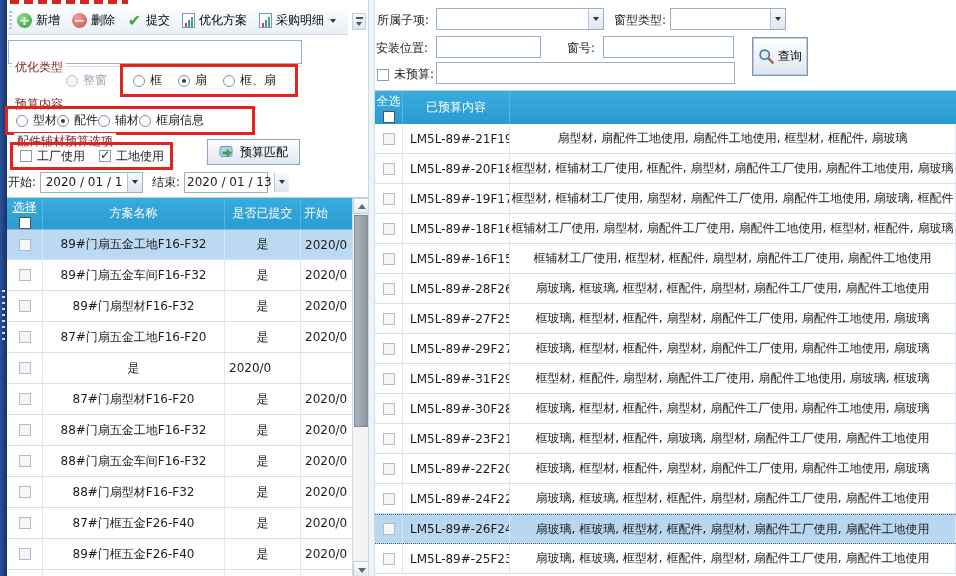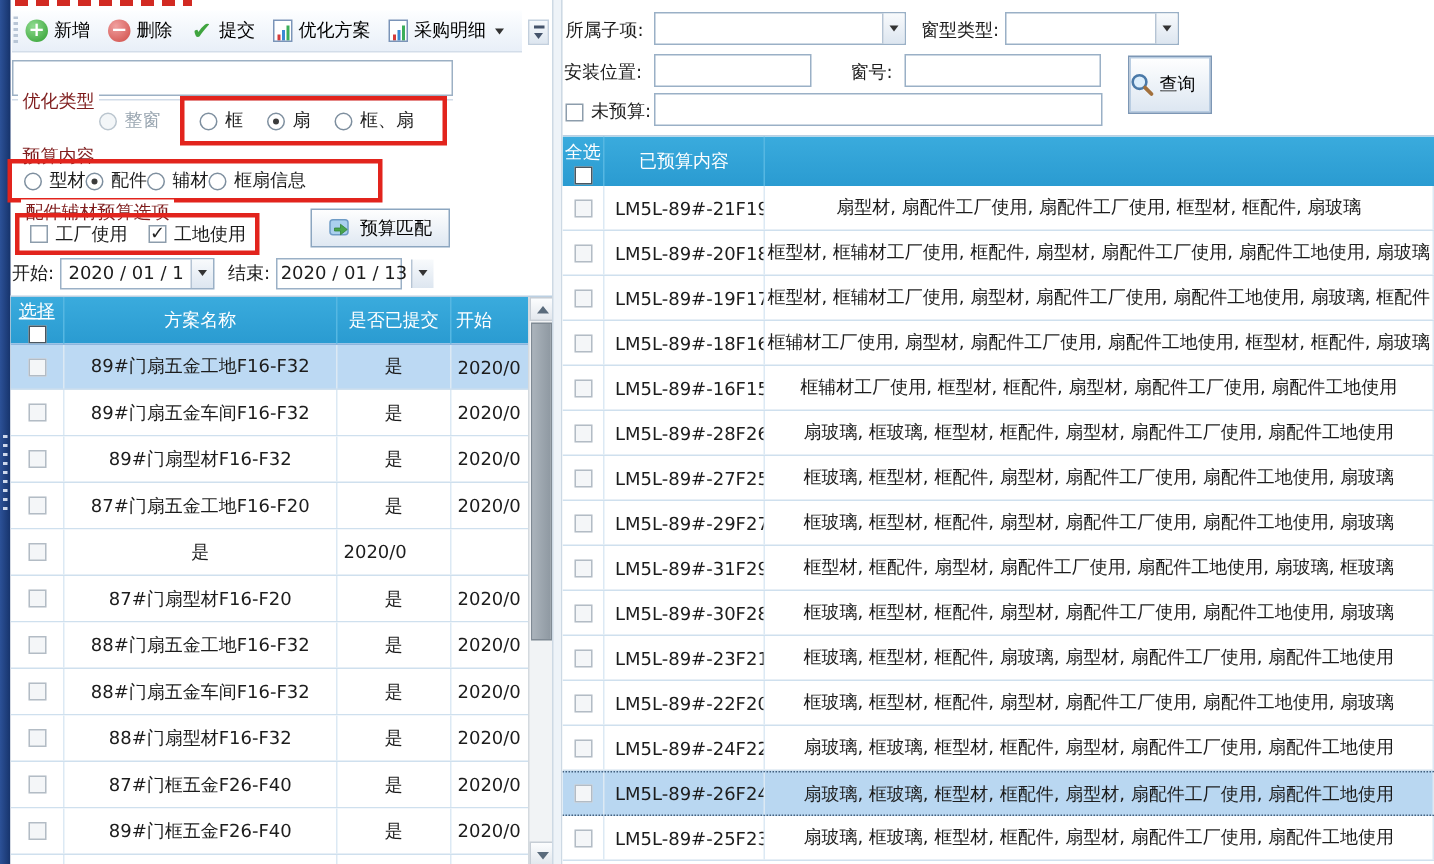--- a/index.html
+++ b/index.html
@@ -120,21 +120,21 @@
   
   .splitter { position:absolute; left:368px; top:0; width:7px; height:576px;
     background:#eef3f8; border-left:1px solid #cdd9e4; border-right:1px solid #cdd9e4; }
 
   
   .rp-label { position:absolute; white-space:nowrap; }
   .rp-input { position:absolute; border:1px solid #9ab0c6; background:#fff; font:inherit;
     padding:0 4px; height:22px; }
   .rp-combo { position:absolute; height:22px; }
   .search-btn { position:absolute; left:752px; top:37px; width:56px; height:39px;
-    display:flex; align-items:center; justify-content:flex-start; gap:3px;
+    display:flex; align-items:center; justify-content:center; gap:3px;
     background:linear-gradient(#ffffff,#dce6f1); border:1px solid #7d97b5;
     box-shadow:0 0 0 1px #b9cde2 inset; font:inherit; cursor:pointer; }
   .nb-check { position:absolute; left:377px; top:66px; }
 
   
   .rtable { position:absolute; left:375px; top:90px; width:581px; height:486px; overflow:hidden;
     background:#fff; border-top:1px solid #bcd0e2; }
   .rhead { display:grid; grid-template-columns:28px 107px 1fr; height:33px;
     background:linear-gradient(#3aabdd,#2a9bd1); color:#fff; }
   .rhead .hc { display:flex; align-items:center; justify-content:center;
@@ -424,21 +424,21 @@
       </span>
       <span class="hc">已预算内容</span>
     </div>
     <div>
 
     <div class="rrow">
           <span class="rc0">
             <i class="cb"></i>
           </span>
           <span class="rc1">LM5L-89#-21F19</span>
-          <span class="rc2">扇型材, 扇配件工厂使用, 扇配件工厂使用, 框型材, 框配件, 扇玻璃</span>
+          <span class="rc2">扇型材, 扇配件工地使用, 扇配件工地使用, 框型材, 框配件, 扇玻璃</span>
         </div>
         <div class="rrow">
           <span class="rc0">
             <i class="cb"></i>
           </span>
           <span class="rc1">LM5L-89#-20F18</span>
           <span class="rc2">框型材, 框辅材工厂使用, 框配件, 扇型材, 扇配件工厂使用, 扇配件工地使用, 扇玻璃</span>
         </div>
         <div class="rrow">
           <span class="rc0">

